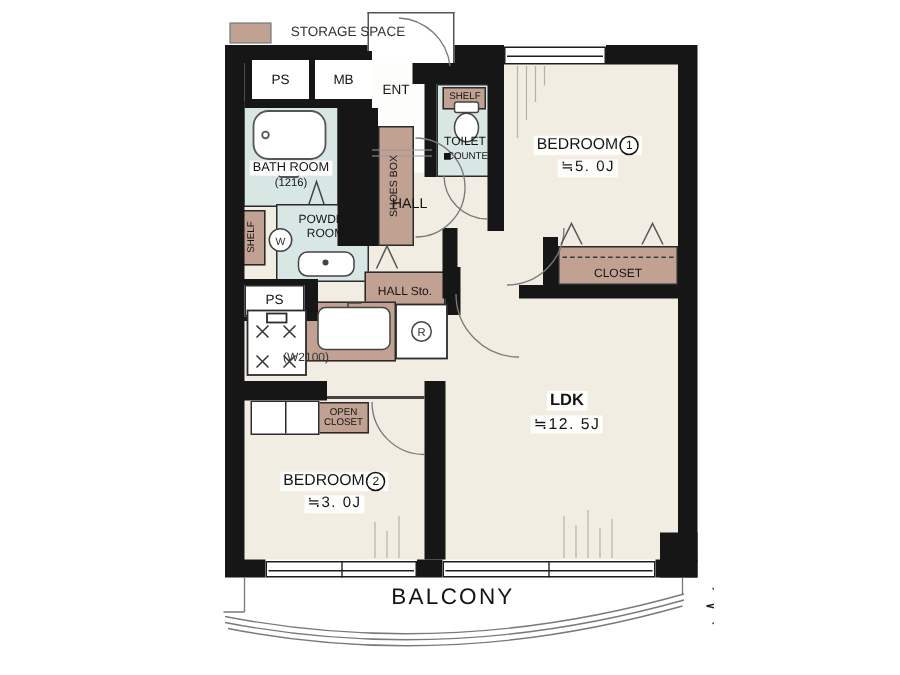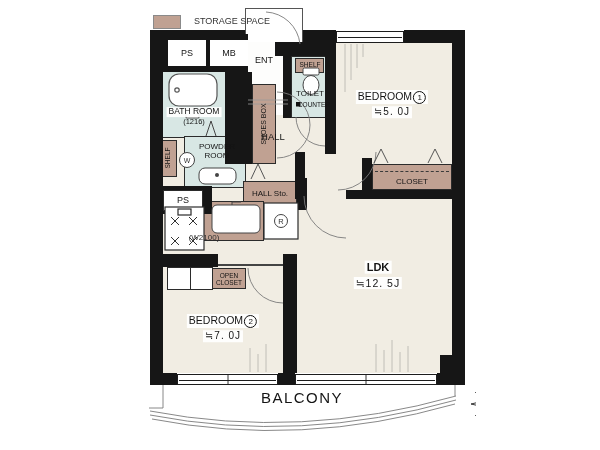--- a/index.html
+++ b/index.html
@@ -121,21 +121,21 @@
     <div class="divider"></div>
   </div>
   <div class="tanbox" style="left:212px;top:268px;width:34px;height:21px;"></div>
   <div class="lbl" style="left:229px;top:279px;font-size:6.5px;">
     <span>OPEN</span><br>
     <span>CLOSET</span>
   </div>
   <div class="lbl chip" style="left:223px;top:321px;font-size:10.5px;">
     <span>BEDROOM</span><span class="numcircle">2</span>
   </div>
-  <div class="lbl chip" style="left:223px;top:336px;font-size:10px;letter-spacing:1px;">≒7. 0J</div>
+  <div class="lbl chip" style="left:223px;top:336px;font-size:10px;letter-spacing:1px;">≒3. 0J</div>
 
   <div class="lbl" style="left:302px;top:398px;font-size:15px;letter-spacing:1.5px;">BALCONY</div>
   <div class="lbl" style="left:487px;top:381px;font-size:8px;font-weight:bold;">N</div>
 
   <svg id="svg-overlay" width="600" height="450" viewBox="0 0 600 450">
 
     <g stroke="#555" fill="#fff" stroke-width="1.2">
       <rect x="169" y="74" width="48" height="32" rx="10"></rect>
       <circle cx="177" cy="90" r="2.2" fill="none"></circle>
       <rect x="186" y="109" width="13" height="9" rx="1"></rect>

